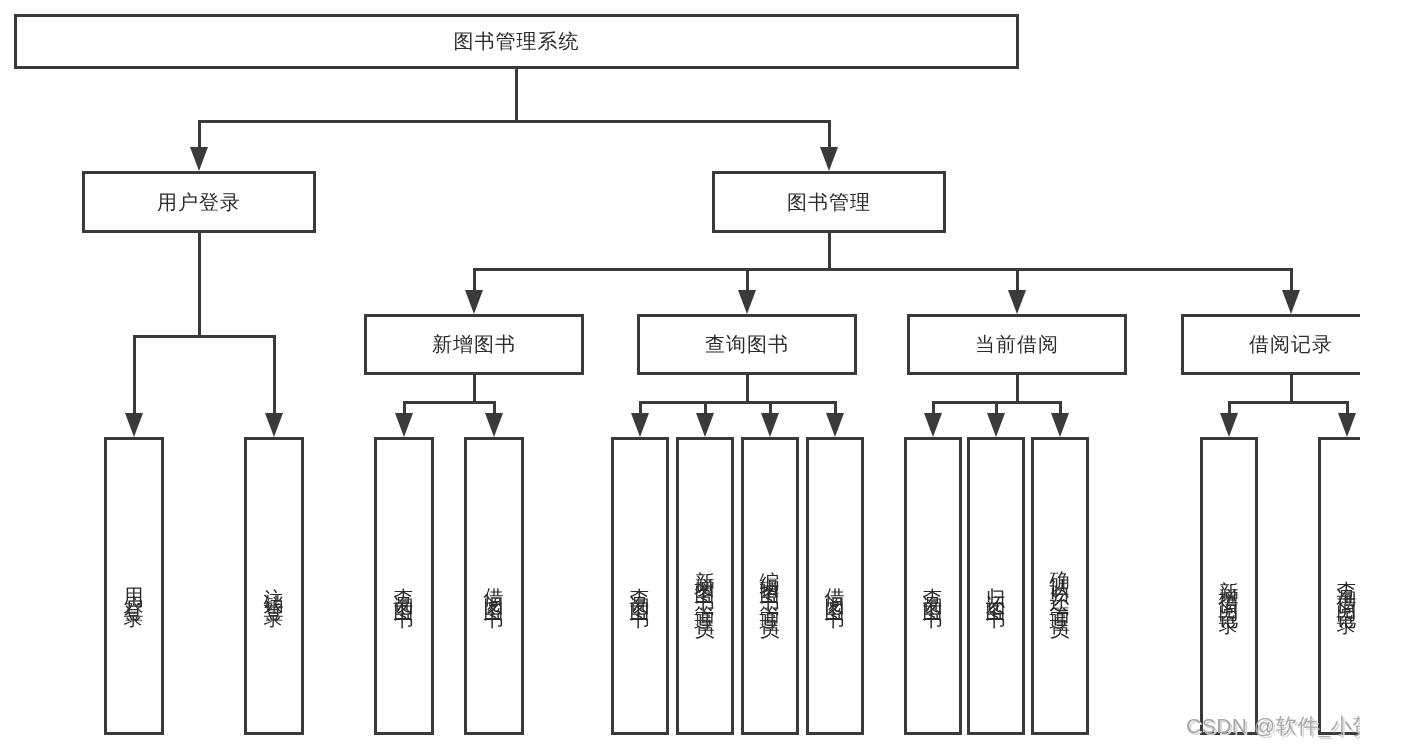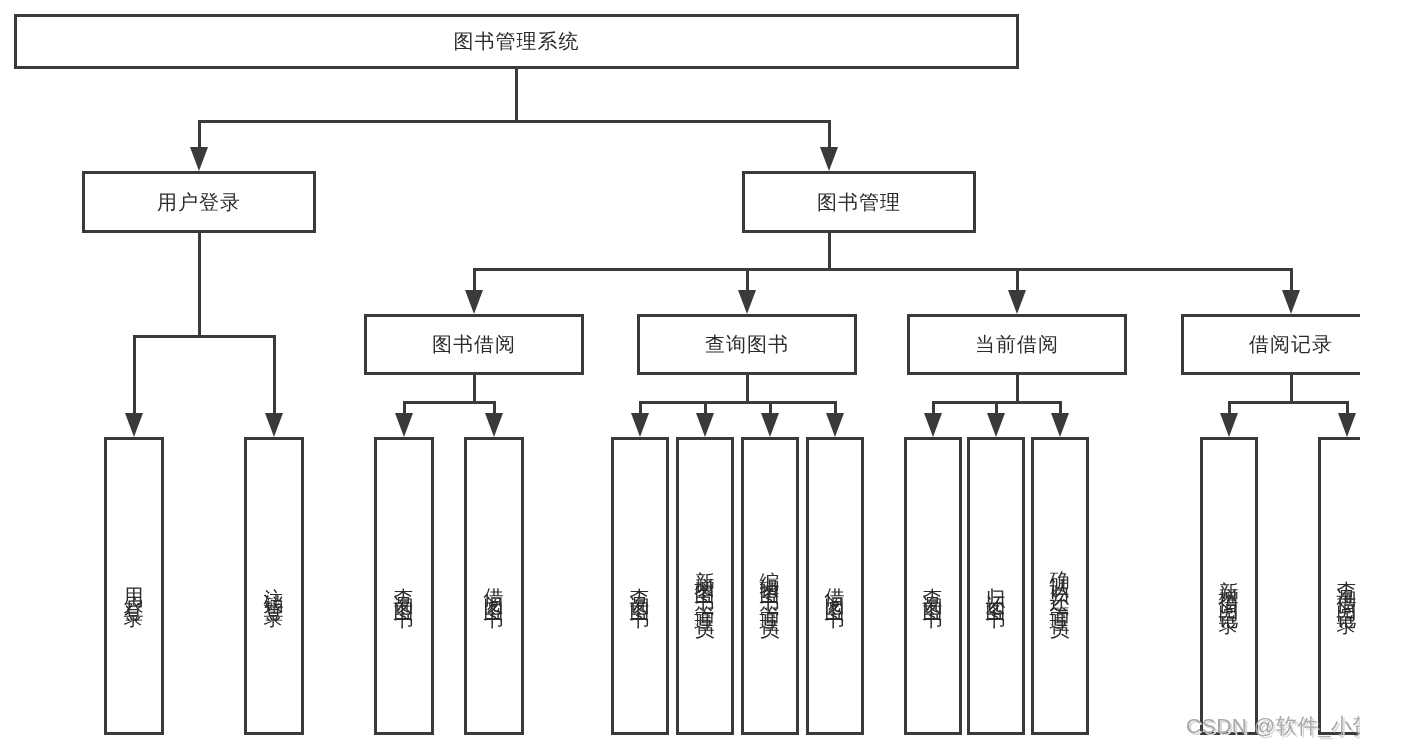--- a/index.html
+++ b/index.html
@@ -67,21 +67,21 @@
   <div class="vline" style="left:515px; top:68px; height:54px;"></div>
   <div class="hline" style="left:198px; top:120px; width:633px;"></div>
   <div class="vline" style="left:198px; top:120px; height:32px;"></div>
   <div class="arrow" style="left:190px; top:147px;"></div>
   <div class="vline" style="left:828px; top:120px; height:32px;"></div>
   <div class="arrow" style="left:820px; top:147px;"></div>
 
   <div class="box" style="left:82px; top:171px; width:234px; height:62px;">
     <span class="htext">用户登录</span>
   </div>
-  <div class="box" style="left:712px; top:171px; width:234px; height:62px;margin-left:30px;">
+  <div class="box" style="left:712px; top:171px; width:234px; height:62px;">
     <span class="htext">图书管理</span>
   </div>
 
   <div class="vline" style="left:198px; top:233px; height:104px;"></div>
   <div class="hline" style="left:133px; top:335px; width:143px;"></div>
   <div class="vline" style="left:133px; top:335px; height:85px;"></div>
   <div class="arrow" style="left:125px; top:413px;"></div>
   <div class="vline" style="left:273px; top:335px; height:85px;"></div>
   <div class="arrow" style="left:265px; top:413px;"></div>
 
@@ -90,21 +90,21 @@
   <div class="vline" style="left:473px; top:268px; height:28px;"></div>
   <div class="arrow" style="left:465px; top:290px;"></div>
   <div class="vline" style="left:746px; top:268px; height:28px;"></div>
   <div class="arrow" style="left:738px; top:290px;"></div>
   <div class="vline" style="left:1016px; top:268px; height:28px;"></div>
   <div class="arrow" style="left:1008px; top:290px;"></div>
   <div class="vline" style="left:1290px; top:268px; height:28px;"></div>
   <div class="arrow" style="left:1282px; top:290px;"></div>
 
   <div class="box" style="left:364px; top:314px; width:220px; height:61px;">
-    <span class="htext">图书借阅</span>
+    <span class="htext">新增图书</span>
   </div>
   <div class="box" style="left:637px; top:314px; width:220px; height:61px;">
     <span class="htext">查询图书</span>
   </div>
   <div class="box" style="left:907px; top:314px; width:220px; height:61px;">
     <span class="htext">当前借阅</span>
   </div>
   <div class="box" style="left:1181px; top:314px; width:220px; height:61px;">
     <span class="htext">借阅记录</span>
   </div>

